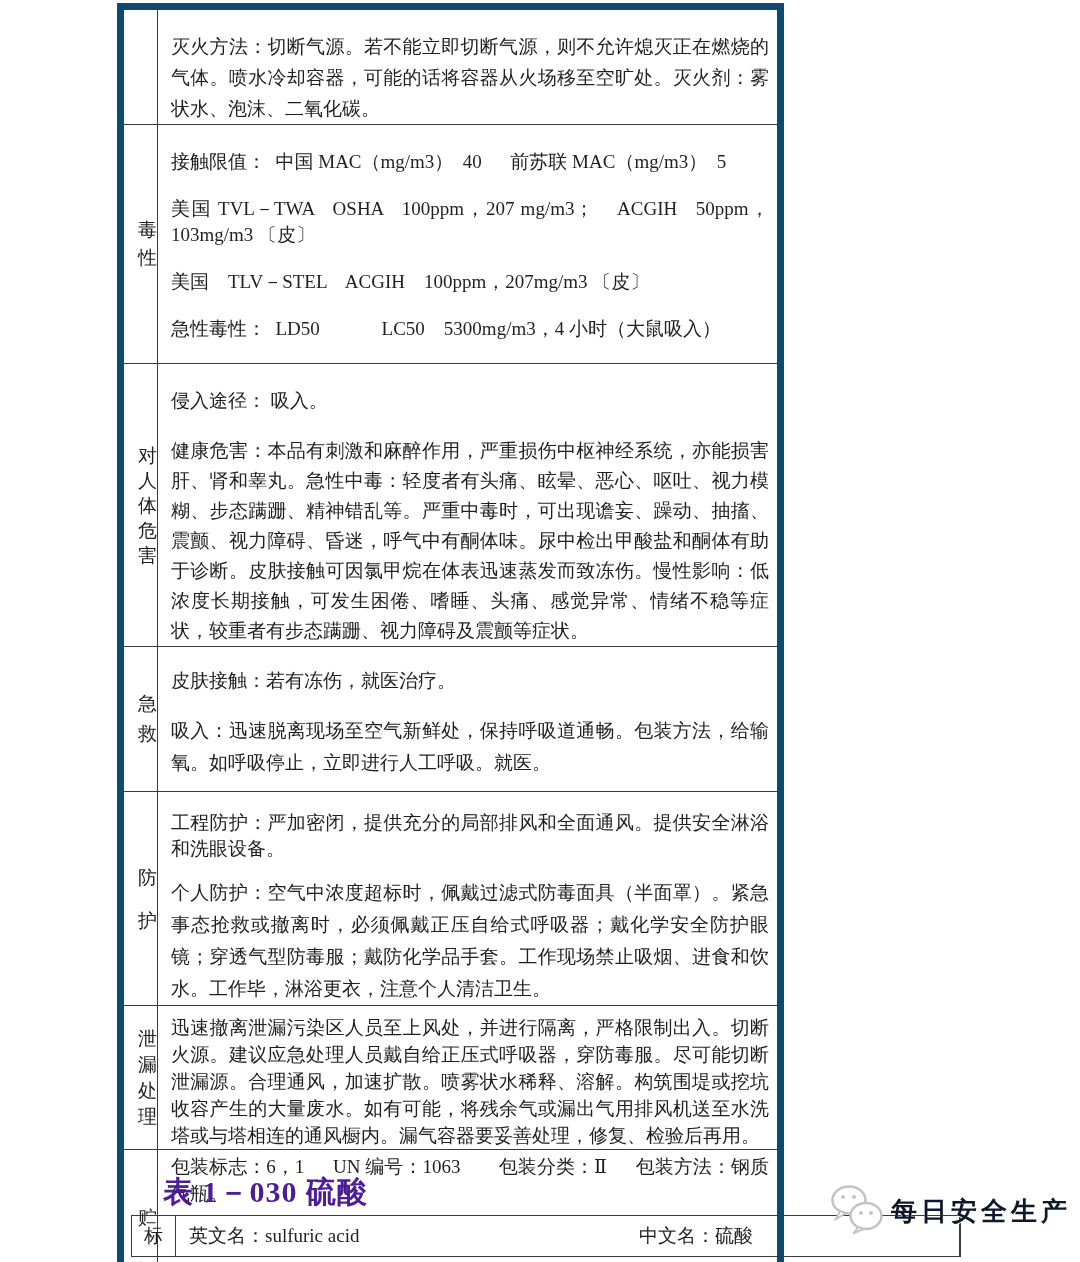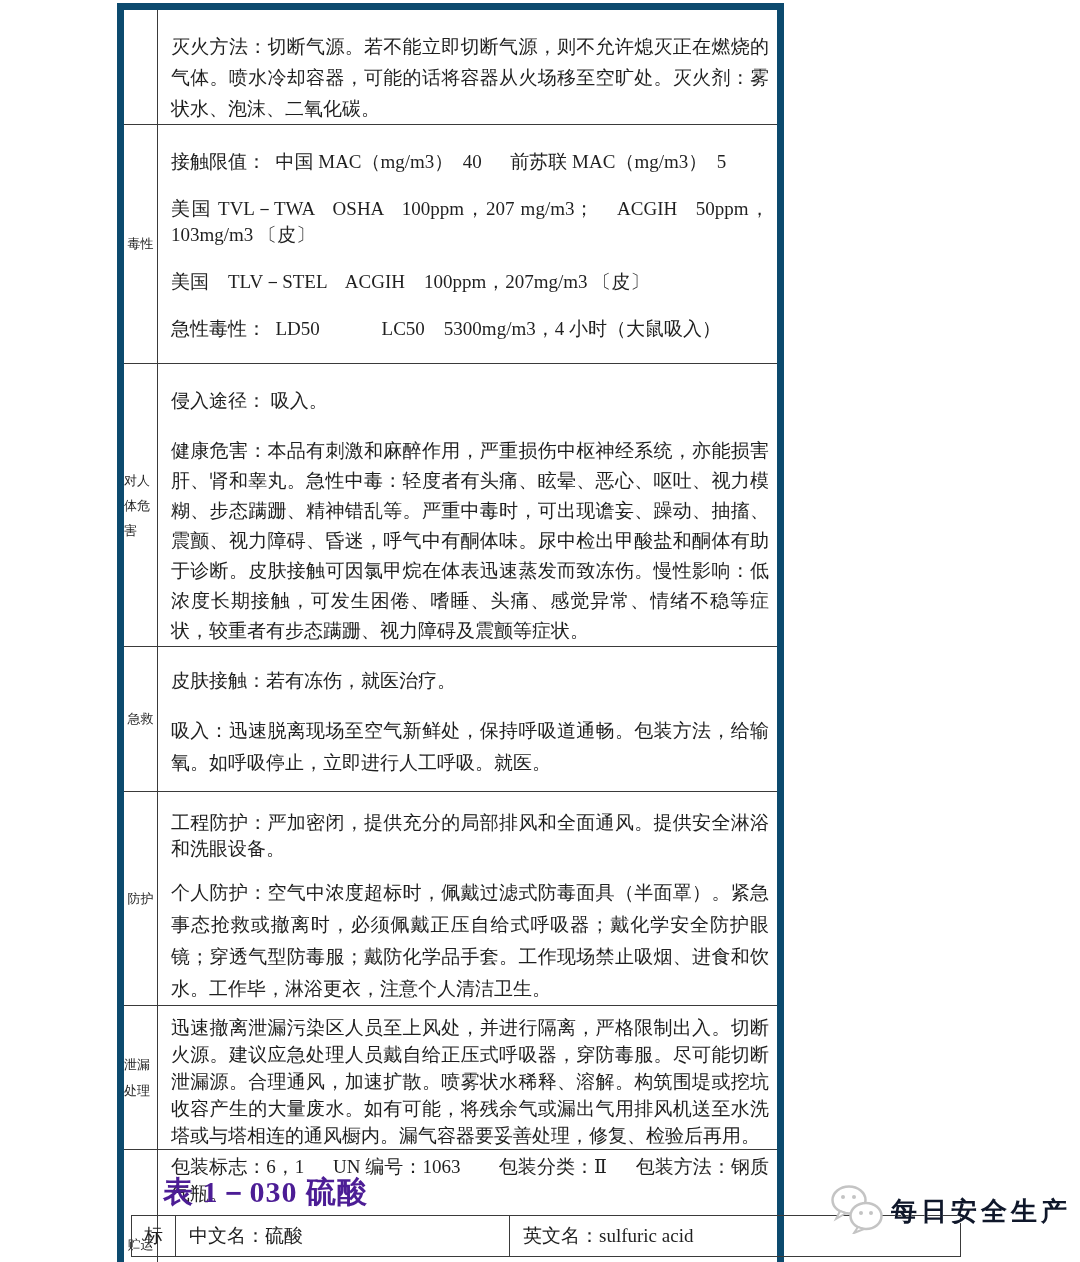--- a/index.html
+++ b/index.html
@@ -17,22 +17,22 @@
   .msds-table {
     position:absolute; left:117px; top:3px; width:667px;
     border:7px solid #0c4a6e;
   }
   .t-row { display:flex; border-bottom:1px solid #3a3a3a; }
   .t-row:last-child { border-bottom:none; }
   .t-label {
     width:34px; flex:0 0 34px;
     border-right:1px solid #3a3a3a;
     display:flex; align-items:center; justify-content:center;
-    text-align:left;
-    font-size:13px;
+    text-align:right;
+    font-size:19px;
     word-break:break-all;
   }
   .t-content {
     flex:1 1 auto;
     padding:0 8px 0 13px;
     font-size:19px;
     text-align:justify;
   }
   .t-content p { white-space:pre-wrap; }
 
@@ -175,27 +175,27 @@
         <p>包装标志：6，1      UN 编号：1063        包装分类：Ⅱ      包装方法：钢质气瓶。</p>
       </div>
     </div>
 
   </div>
 
   <div class="section-title">表 1－030  硫酸</div>
 
   <div class="id-table">
     <div class="id-label">标</div>
+    <div class="id-cell en">
+      <span>英文名：</span>
+        <span>sulfuric acid</span>
+    </div>
     <div class="id-cell cn">
       <span>中文名：</span>
         <span>硫酸</span>
-    </div>
-    <div class="id-cell en">
-      <span>英文名：</span>
-        <span>sulfuric acid</span>
     </div>
   </div>
 
   <div class="watermark">
     <span>
       <svg width="54" height="50" viewBox="0 0 54 50" xmlns="http://www.w3.org/2000/svg">
 
         <ellipse cx="19" cy="16" rx="16.5" ry="13.5" fill="#ffffff" stroke="#c4c4c4" stroke-width="2.5"></ellipse>
         <path d="M10 27 L6 35 L16 29 Z" fill="#ffffff" stroke="#c4c4c4" stroke-width="2"></path>
         <circle cx="13" cy="13" r="2" fill="#c4c4c4"></circle>

